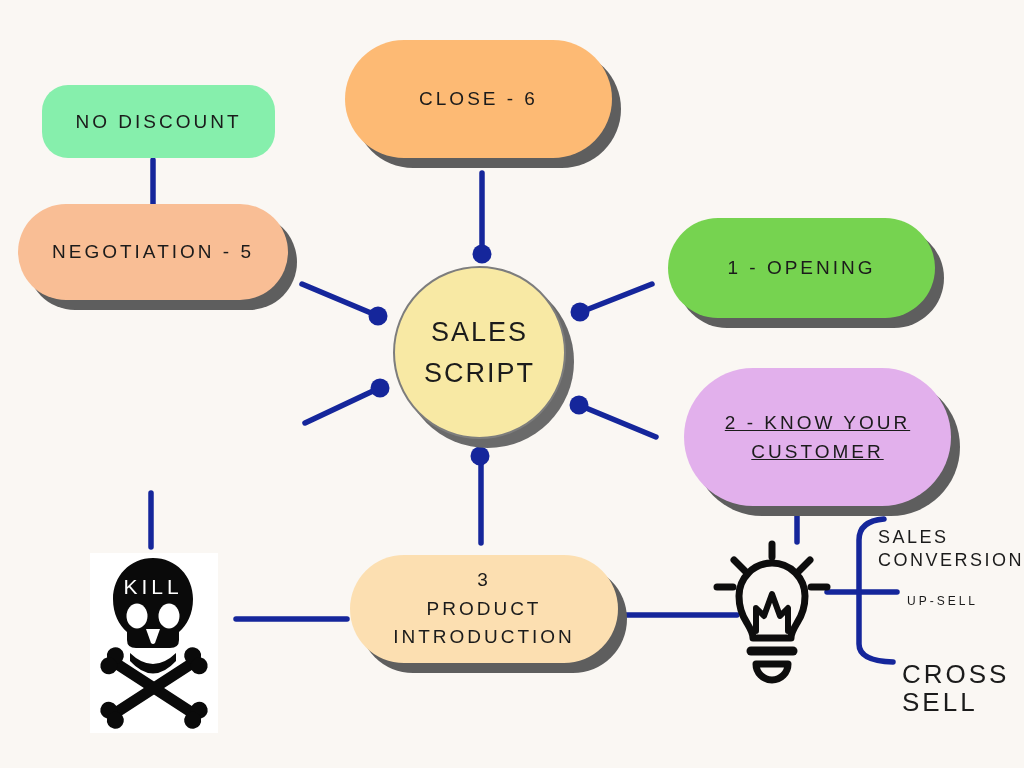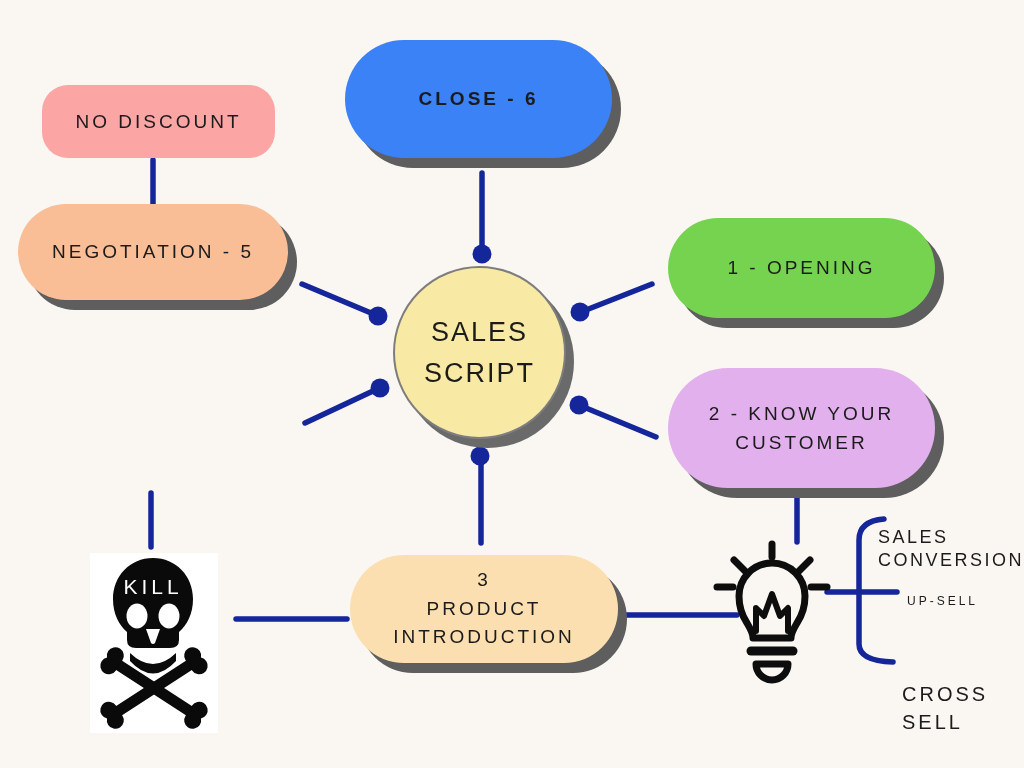--- a/index.html
+++ b/index.html
@@ -18,36 +18,36 @@
     font-size:19px; font-weight:500; letter-spacing:3px; line-height:1.55;
     color:var(--ink,#1B1B1B);
   }
   .label { white-space:pre-line; }
   .node.rect { border-radius:26px; box-shadow:none; }
   .n-no-discount { left:42px;  top:85px;  width:233px; height:73px; }
   .n-close       { left:345px; top:40px;  width:267px; height:118px; }
   .n-negotiation { left:18px;  top:204px; width:270px; height:96px; }
   .n-opening     { left:668px; top:218px; width:267px; height:100px; }
   .n-objection   { left:18px;  top:368px; width:276px; height:121px; }
-  .n-know        { left:668px; top:368px; width:267px; height:120px; }
+  .n-know        { left:684px; top:368px; width:267px; height:138px;text-decoration:underline; }
   .n-product     { left:350px; top:555px; width:268px; height:108px; line-height:1.5; }
   .center-circle {
     position:absolute; left:393px; top:266px; width:173px; height:173px;
     border-radius:50%; border:2px solid #7d7d7d;
     display:flex; align-items:center; justify-content:center; text-align:center;
     box-shadow:8px 9px 0 #6a6a6a;
     font-size:27px; font-weight:500; letter-spacing:2px; line-height:1.5;
   }
   .branch {
     position:absolute; font-weight:500; color:var(--ink,#1B1B1B);
     white-space:pre-line; text-align:left;
   }
   .b-conversion { left:878px; top:503px; font-size:18px; letter-spacing:2.5px; line-height:23px; }
   .b-upsell     { left:907px; top:580px; font-size:12px; letter-spacing:3px; }
-  .b-cross      { left:902px; top:652px; font-size:20px; letter-spacing:3px; line-height:28px; }
+  .b-cross      { left:902px; top:632px; font-size:26px; letter-spacing:3px; line-height:28px; }
   .icon-skull { position:absolute; left:90px;  top:553px; }
   .icon-bulb  { position:absolute; left:703px; top:538px; }
 </style>
 </head>
 <body>
 
 <div class="stage">
 
   <svg class="connectors" width="1024" height="768" viewBox="0 0 1024 768" fill="none" stroke="currentColor" stroke-width="5.5" stroke-linecap="round">
     <path d="M153,160 V216"></path>
@@ -66,24 +66,24 @@
     <g fill="currentColor" stroke="none">
       <circle cx="482" cy="254" r="9.5"></circle>
       <circle cx="378" cy="316" r="9.5"></circle>
       <circle cx="380" cy="388" r="9.5"></circle>
       <circle cx="580" cy="312" r="9.5"></circle>
       <circle cx="579" cy="405" r="9.5"></circle>
       <circle cx="480" cy="456" r="9.5"></circle>
     </g>
   </svg>
 
-  <div class="node rect n-no-discount" style="background-color: #fca5a5;">
+  <div class="node rect n-no-discount" style="background-color: #86efac;">
     <span class="label">NO DISCOUNT</span>
   </div>
-  <div class="node n-close" style="background-color: #3b82f6; font-weight: bold;">
+  <div class="node n-close" style="background-color: #fdba74;">
     <span class="label">CLOSE - 6</span>
   </div>
   <div class="node n-negotiation" style="background-color: rgb(249, 190, 149);">
     <span class="label">NEGOTIATION - 5</span>
   </div>
   <div class="node n-opening" style="background-color: rgb(118, 211, 80);">
     <span class="label">1 - OPENING</span>
   </div>
   <div class="node n-know" style="background-color: rgb(226, 176, 236);">
     <span class="label">2 - KNOW YOUR

